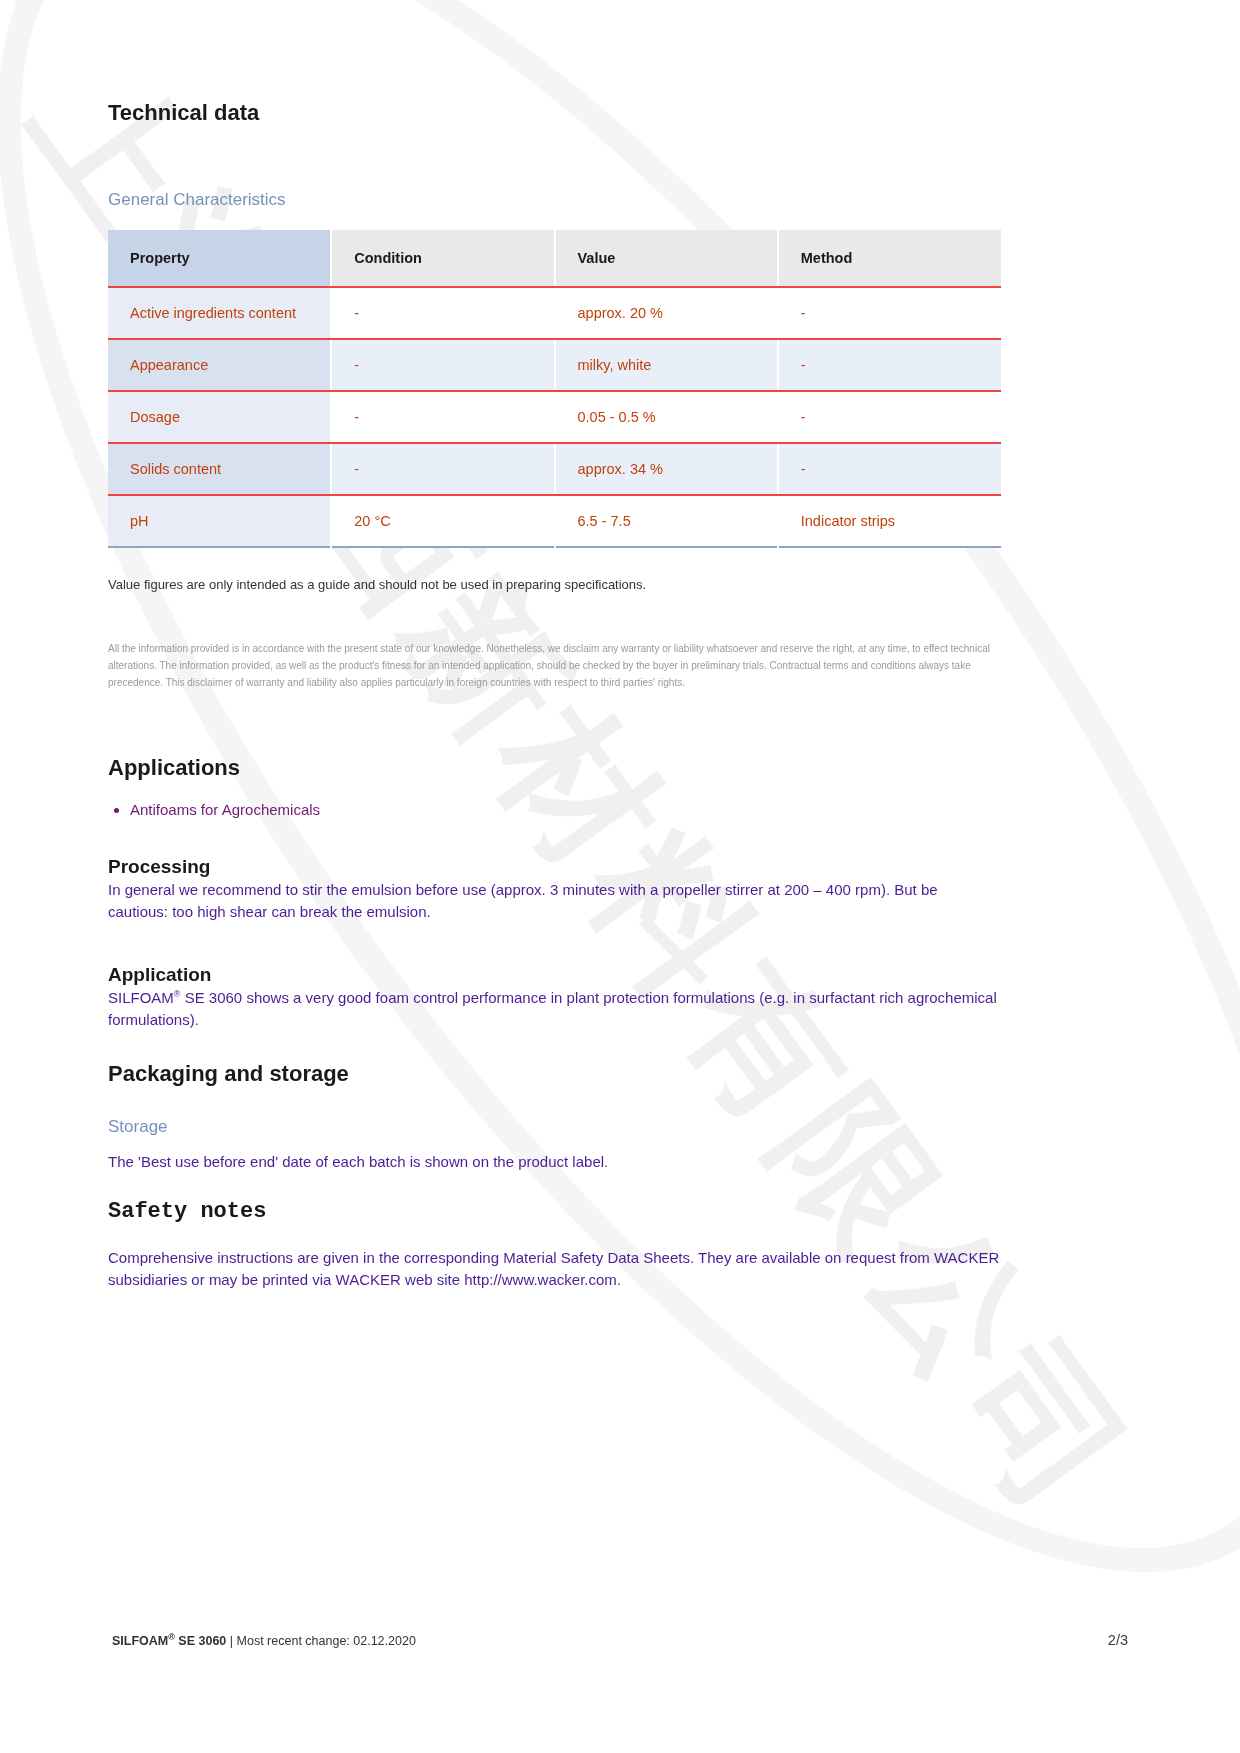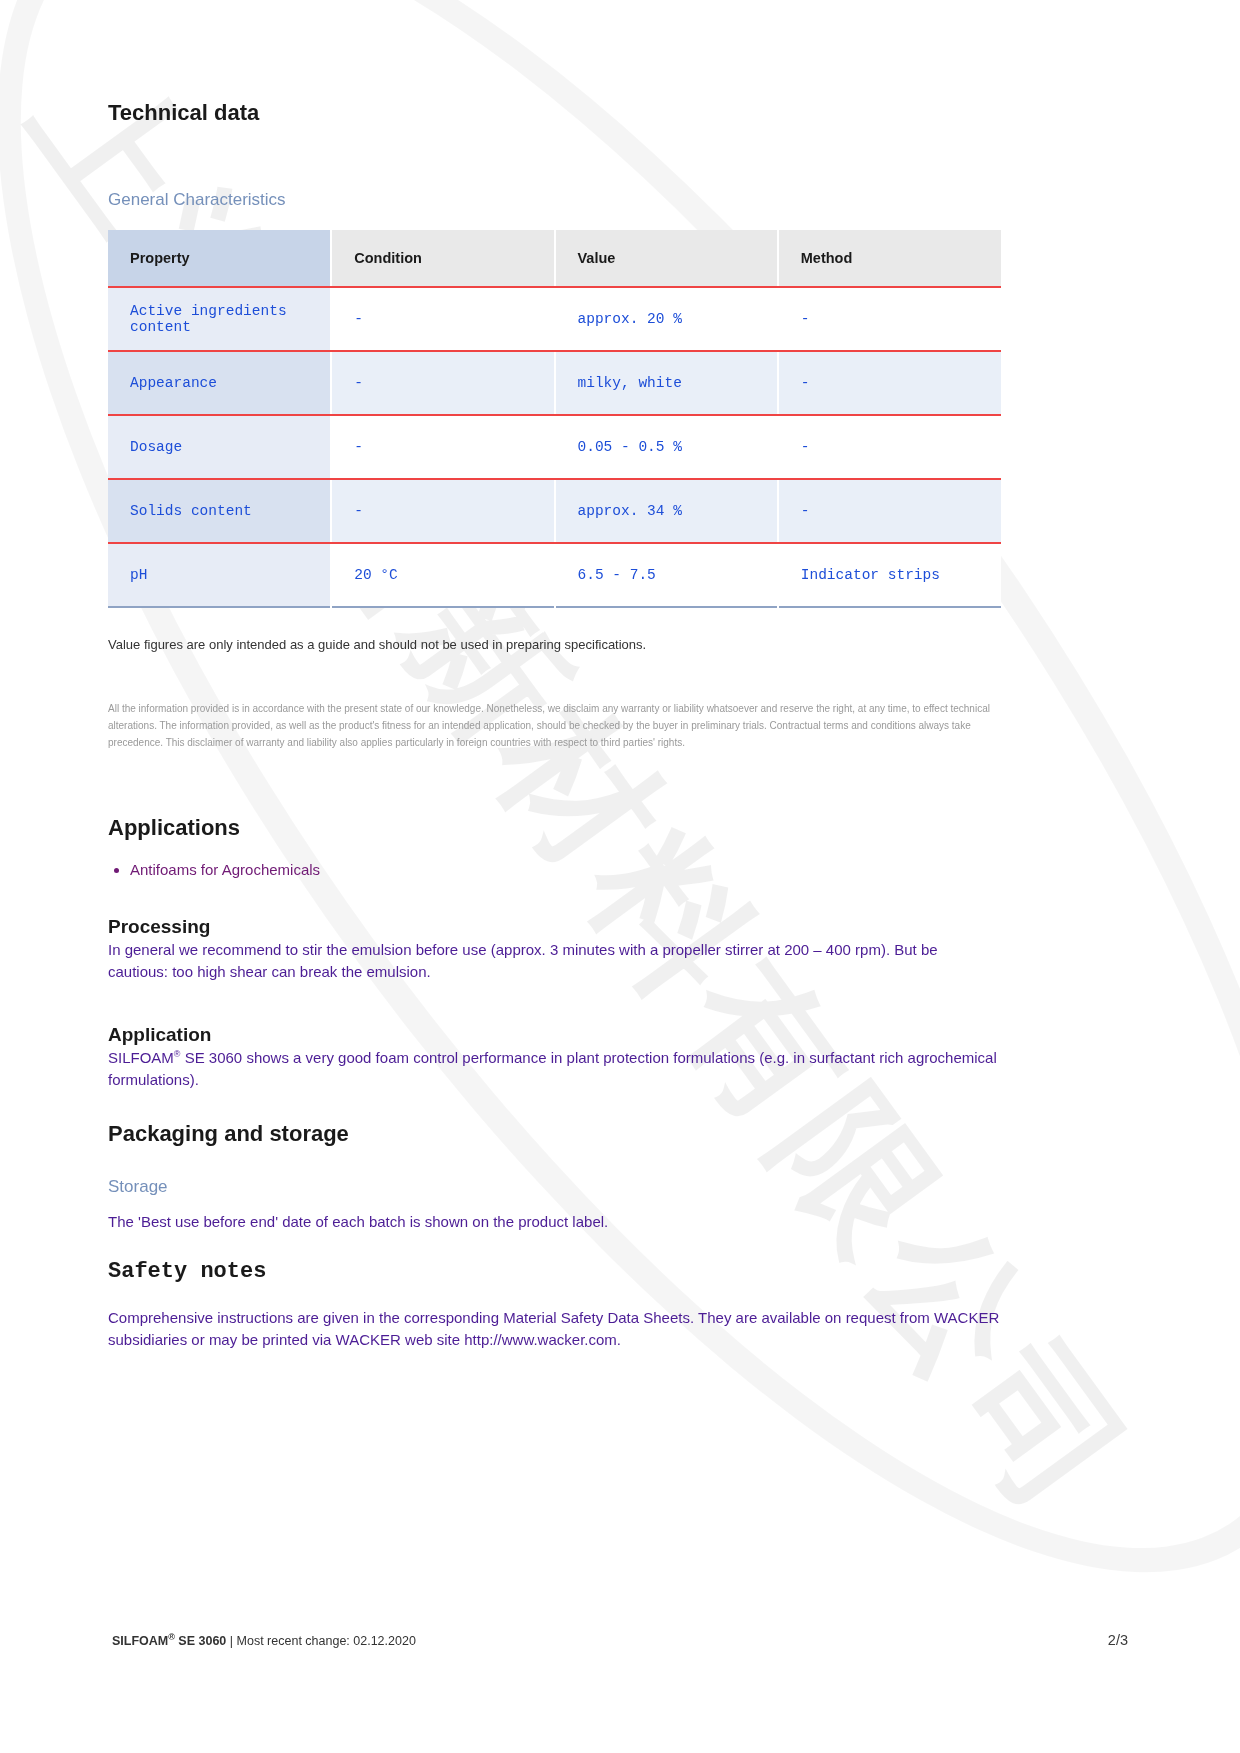--- a/index.html
+++ b/index.html
@@ -82,21 +82,21 @@
     vertical-align: middle;
     padding: 0 10px 0 22px;
     font-size: 14.5px;
     border-left: 2px solid #ffffff;
     border-bottom: 2px solid #ef4444;
   }
   th:first-child, td:first-child { border-left: none; }
   tbody tr:last-child td { border-bottom: none; }
   th { height: 57px; font-weight: bold; color: #1a1a1a; background: #e9e9e9; }
   thead th:first-child { background: #c7d4e8; }
-  td { height: 64px; color: #1d4ed8; font-family: Liberation Mono, monospace; }
+  td { height: 52px; color: #c2410c; }
   tbody tr:nth-child(odd) td { background: #ffffff; }
   tbody tr:nth-child(odd) td:first-child { background: #e7ecf6; }
   tbody tr:nth-child(even) td { background: #e9eff8; }
   tbody tr:nth-child(even) td:first-child { background: #d8e1f0; }
 
   
   .footer {
     position: absolute;
     left: 112px; right: 112px; top: 1632px;
     display: flex;

